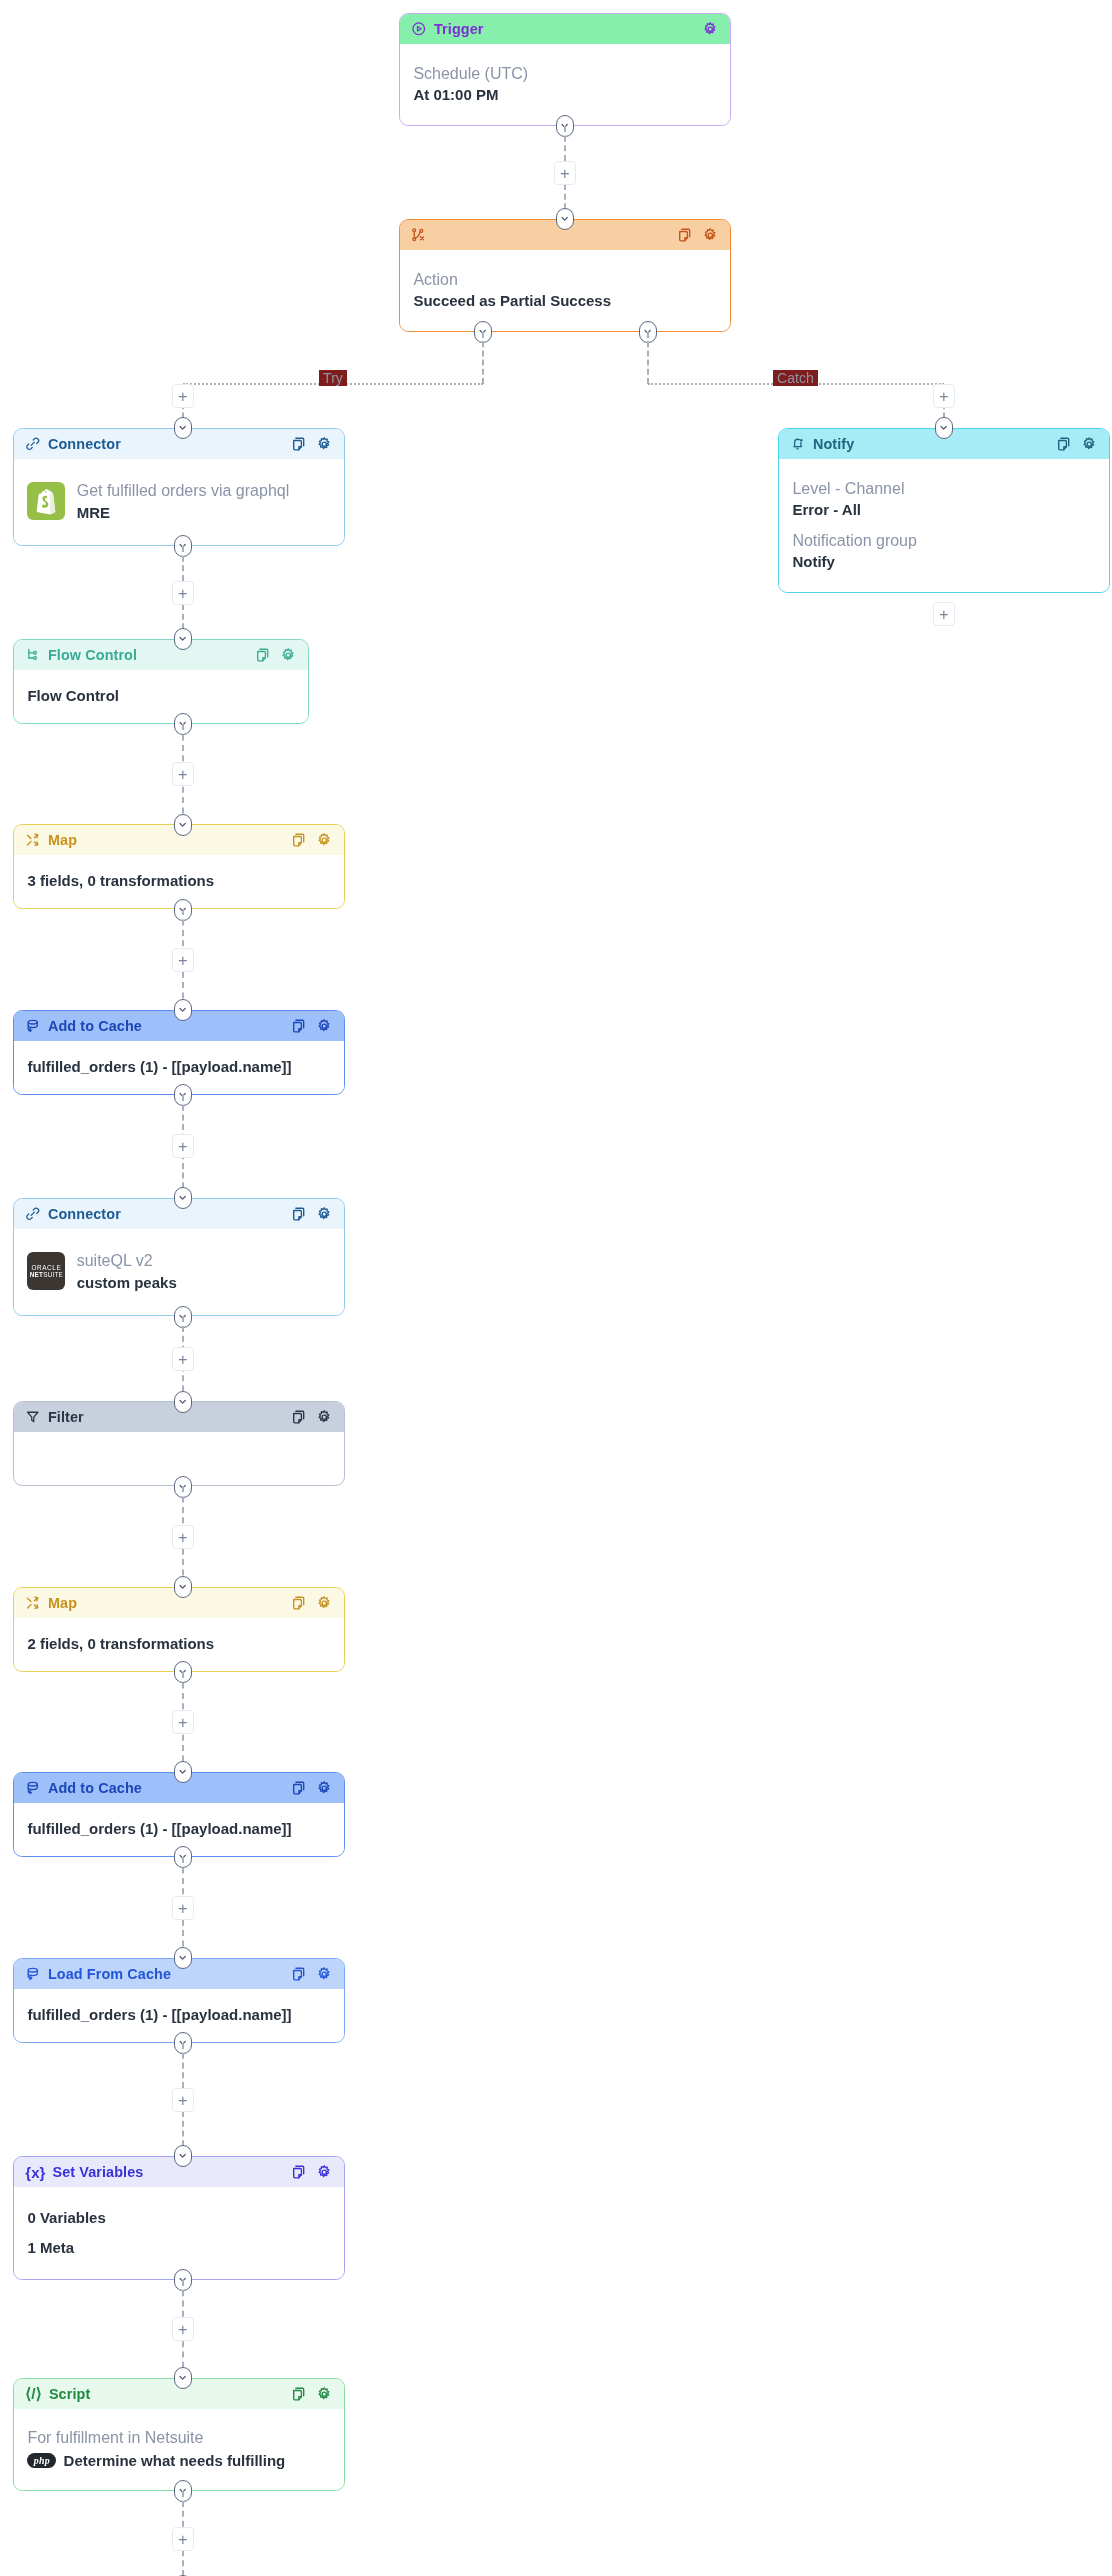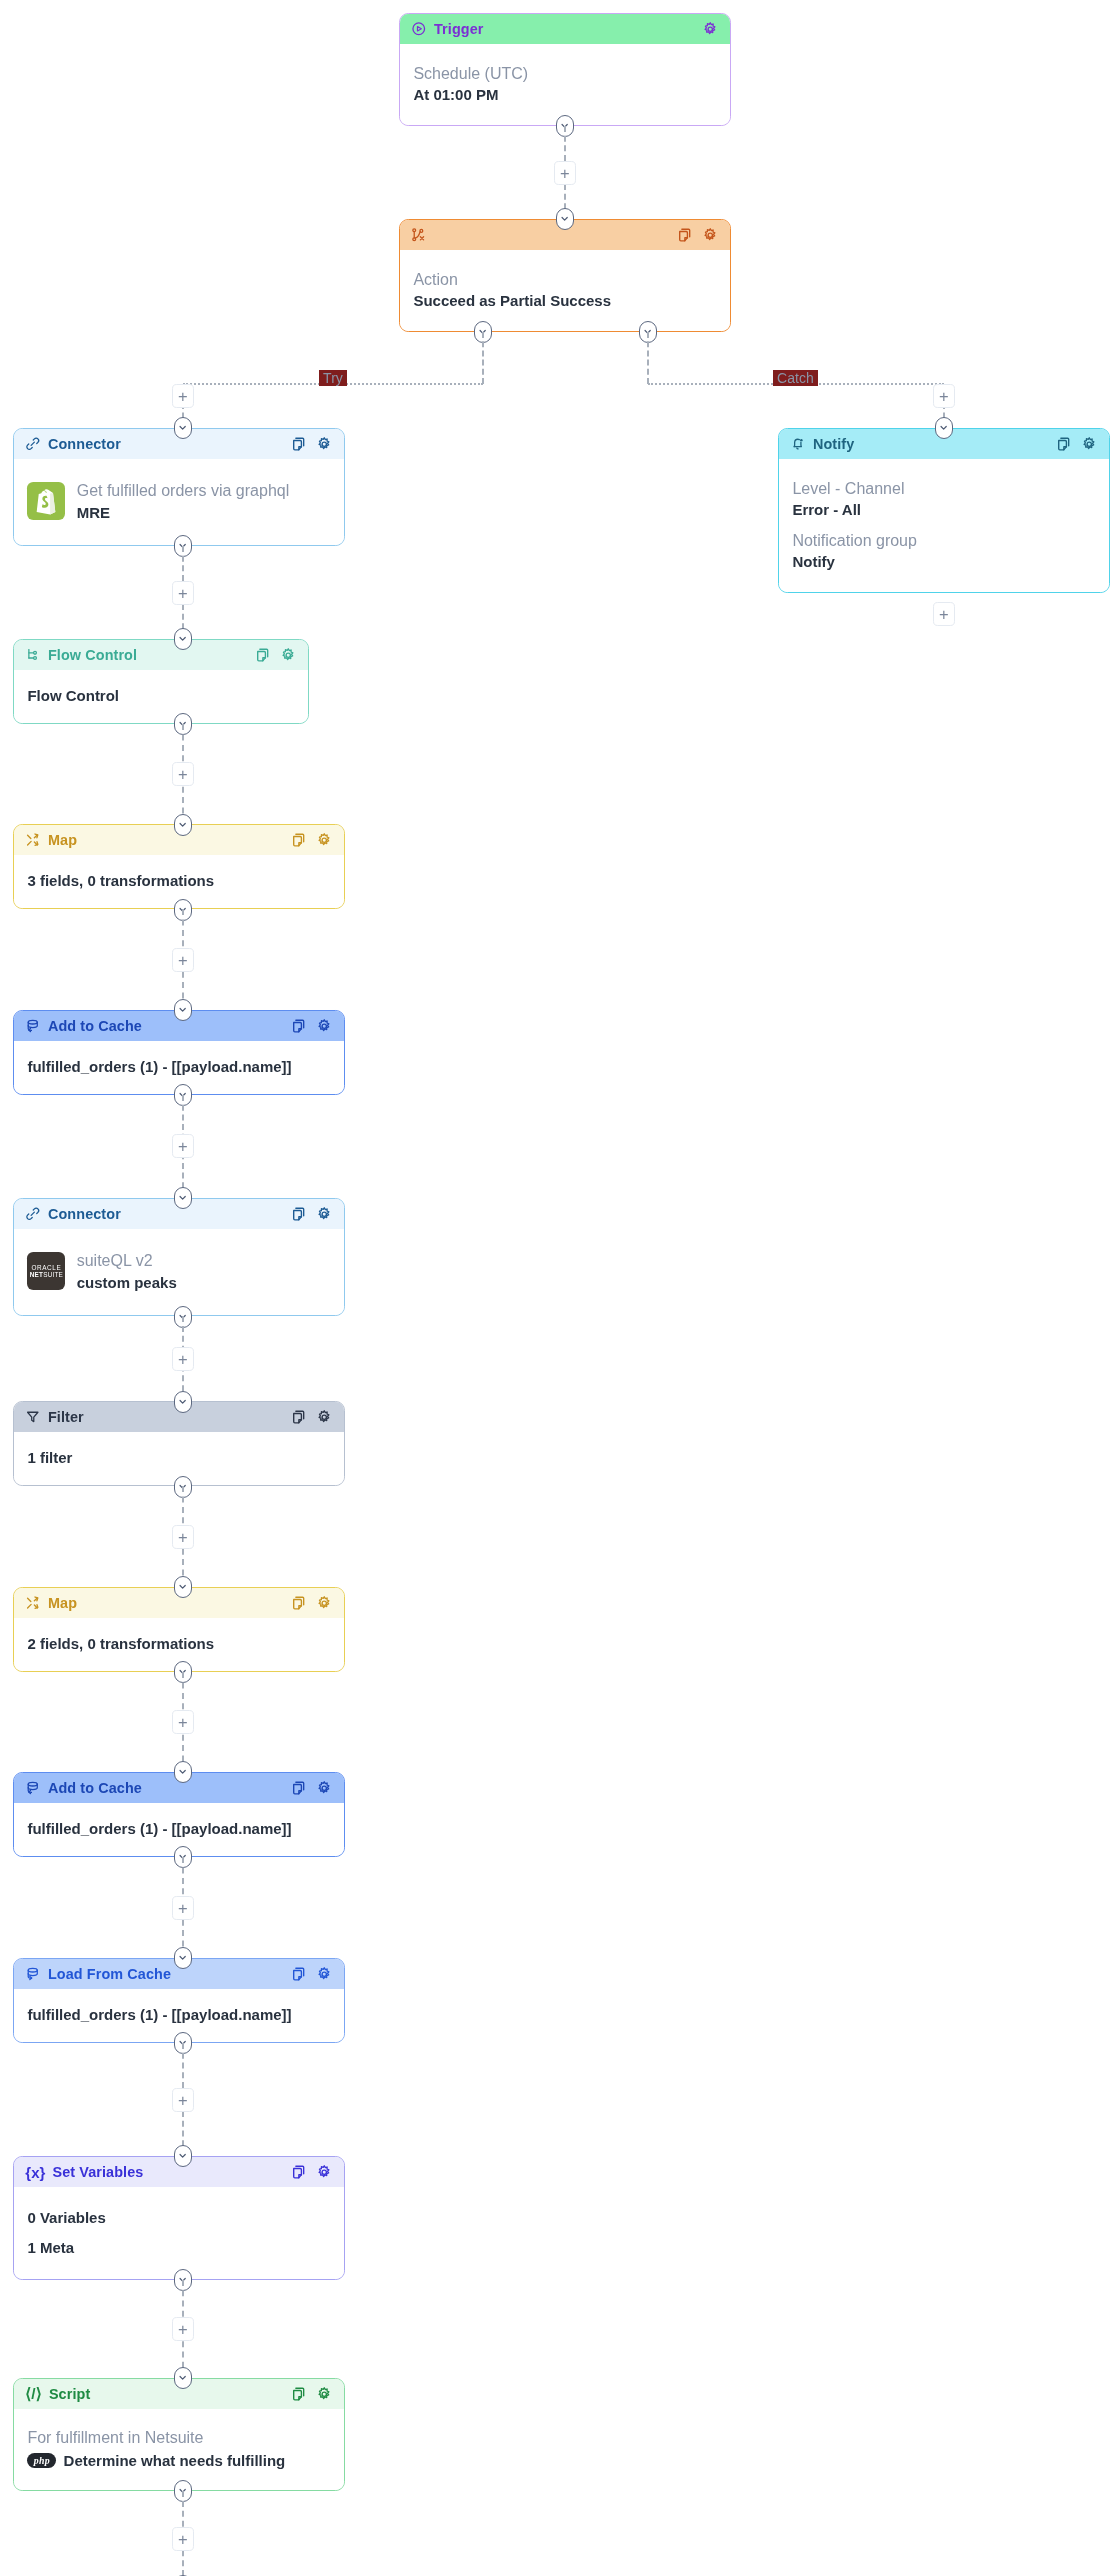--- a/index.html
+++ b/index.html
@@ -449,23 +449,20 @@
               </svg>
             </span>
             <span style="display: flex; cursor: pointer;">
               <svg width="16.5" height="16.5" viewBox="0 0 24 24" fill="none">
                 <circle cx="12" cy="12" r="3.1" stroke="#2c3648" fill="none" stroke-width="1.9" stroke-linecap="round" stroke-linejoin="round"></circle>
                 <path d="M12 2.6 L13.4 5.1 L16.2 4.4 L16 7.3 L18.7 8.4 L16.9 10.6 L18.4 13 L15.6 13.9 L15.6 16.8 L12.9 15.9 L11.1 18.2 L9.6 15.7 L6.8 16.2 L7.1 13.3 L4.5 12.1 L6.4 10 L5 7.6 L7.8 6.8 L7.9 3.9 L10.5 4.9 Z" stroke="#2c3648" fill="none" stroke-width="1.9" stroke-linecap="round" stroke-linejoin="round"></path>
               </svg>
             </span>
           </div>
         </div>
-        <div class="node-body">
-          <div class="stat-line">1 filter</div>
-        </div>
       </div>
     </div>
     <div class="node" style="left: 13px; top: 1587px; width: 332px; height: 85px; border-color: rgb(232, 207, 84);">
       <div class="node-inner">
         <div class="node-head" style="background: rgb(251, 248, 227);">
           <span style="display: flex; align-items: center;">
             <svg width="15.5" height="15.5" viewBox="0 0 24 24" fill="none">
               <path d="M4 5 L9 10" stroke="#c79321" fill="none" stroke-width="2.1" stroke-linecap="round" stroke-linejoin="round"></path>
               <path d="M14.5 15.5 L19 20" stroke="#c79321" fill="none" stroke-width="2.1" stroke-linecap="round" stroke-linejoin="round"></path>
               <path d="M4 20 L9.5 14.5" stroke="#c79321" fill="none" stroke-width="2.1" stroke-linecap="round" stroke-linejoin="round"></path>

